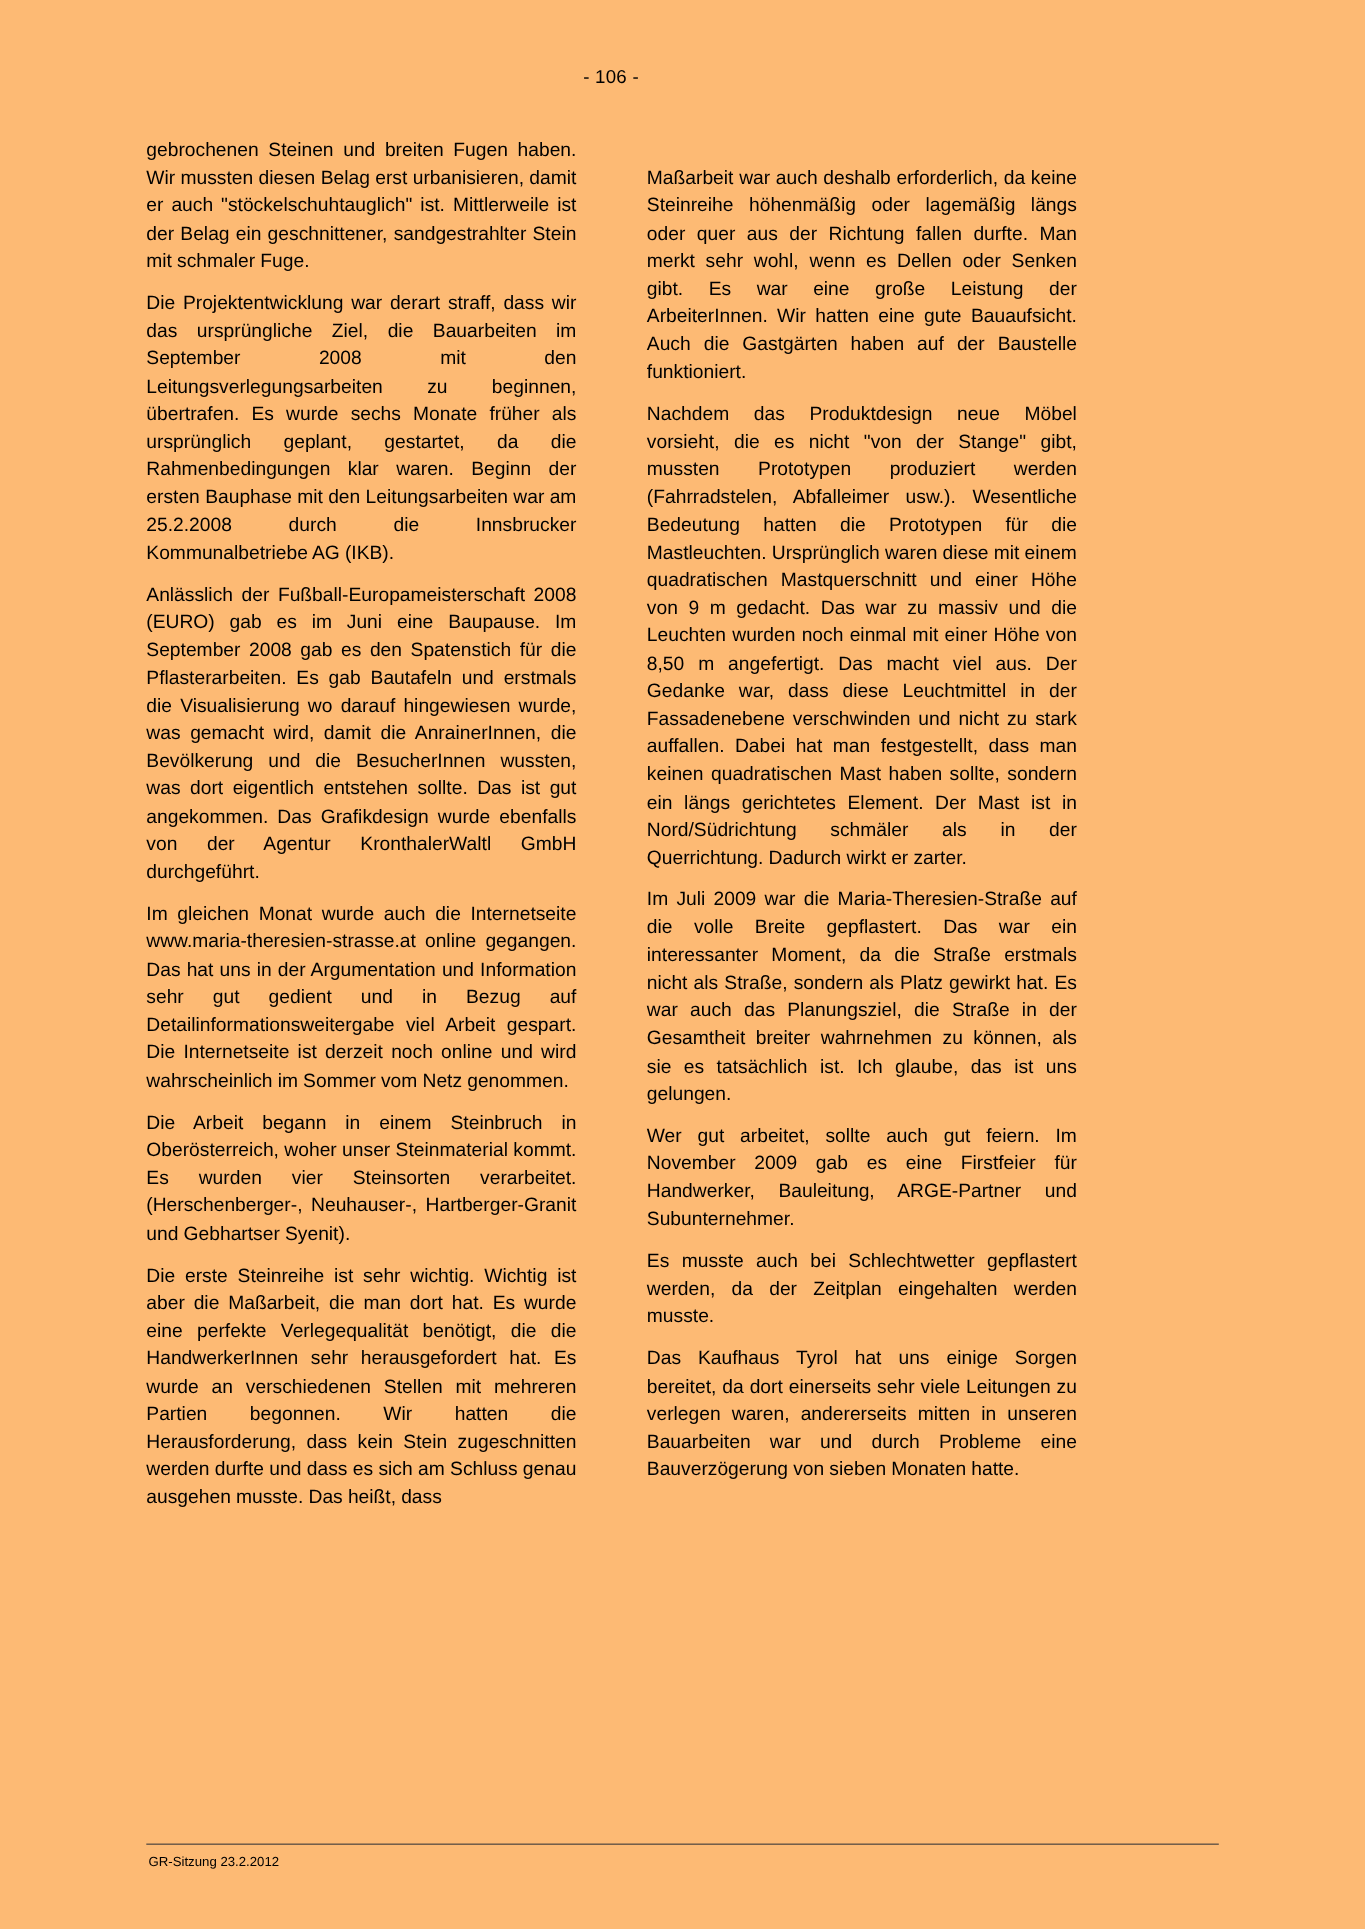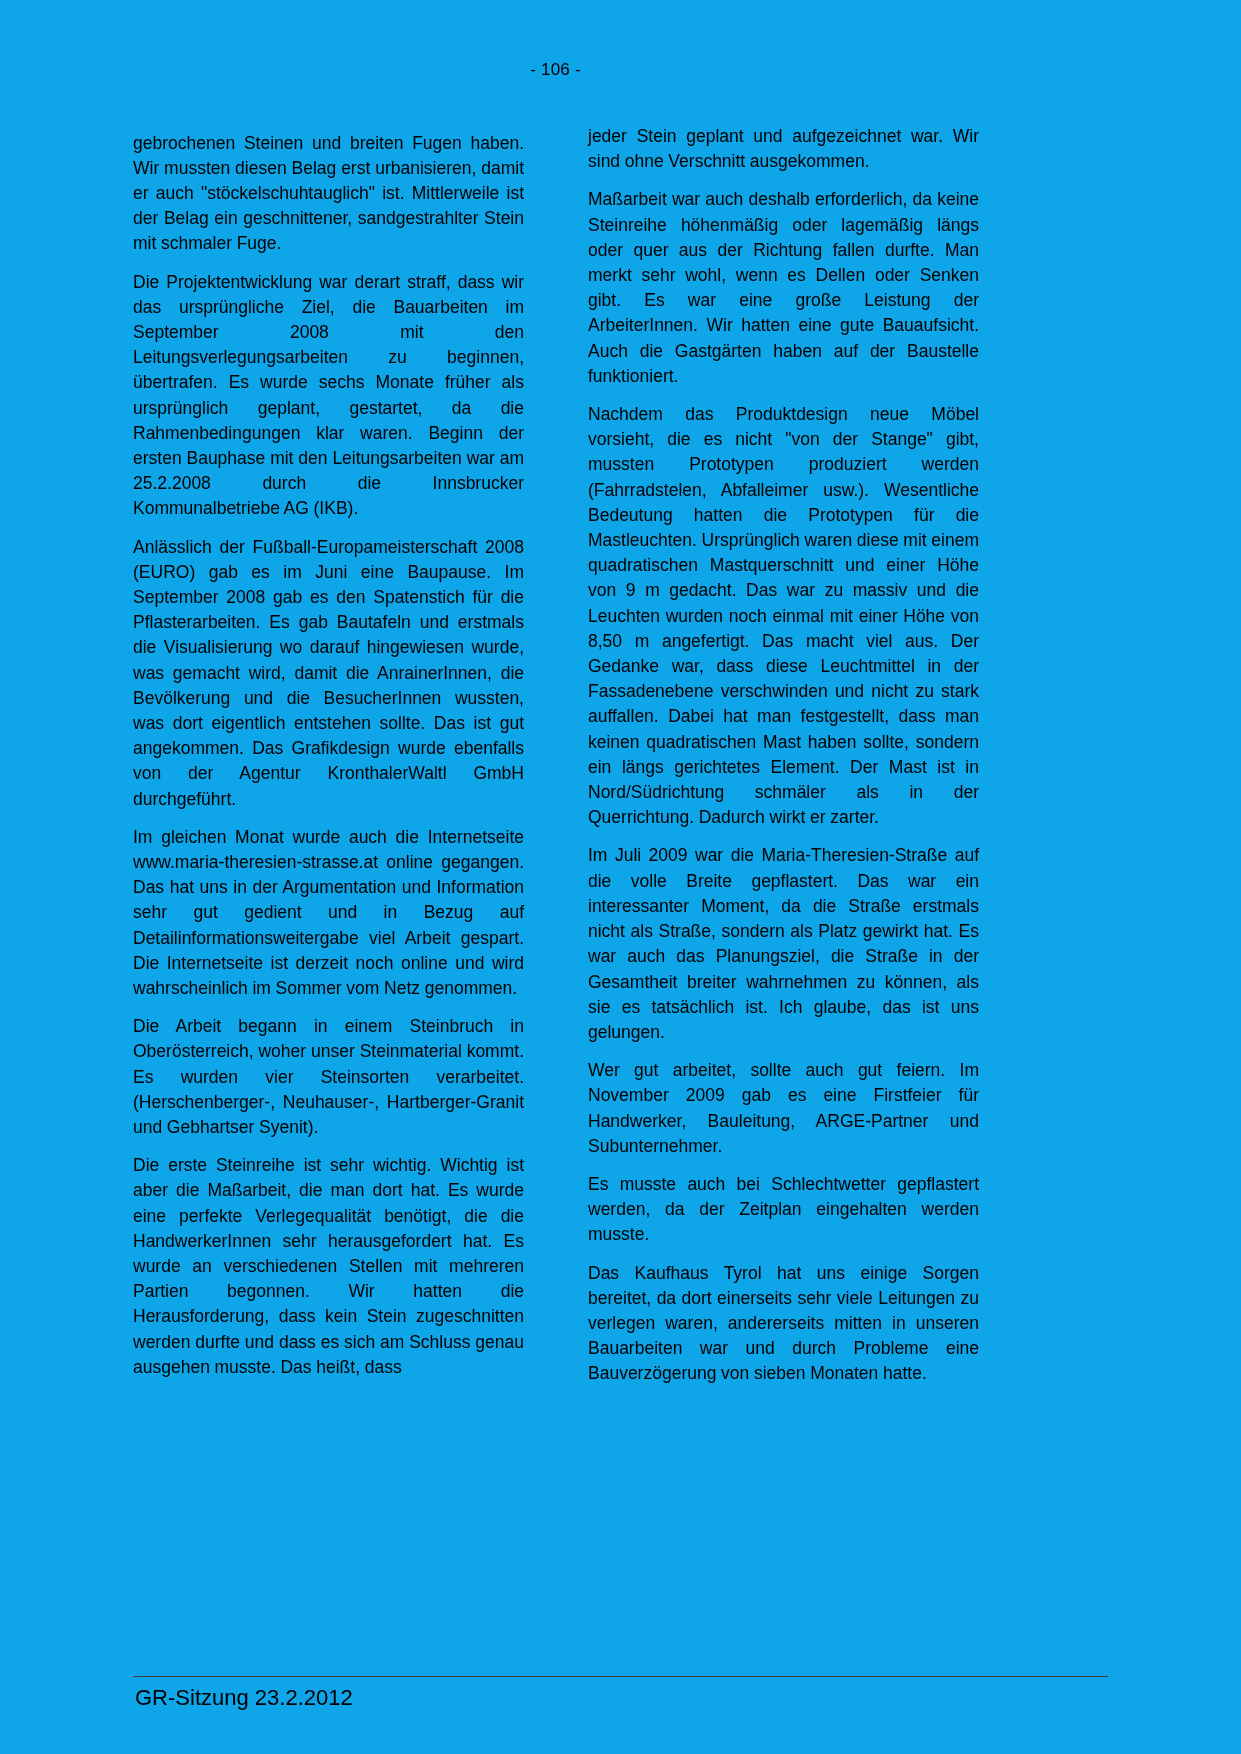--- a/index.html
+++ b/index.html
@@ -4,21 +4,21 @@
 <style>
   html, body {
     margin: 0;
     padding: 0;
     background: #ffffff;
   }
   .page {
     position: relative;
     width: 1241px;
     height: 1754px;
-    background: #0ea5e9;
+    background: #fdba74;
     color: #000000;
     font-family: "Liberation Sans", sans-serif;
     overflow: hidden;
   }
   .page-number {
     position: absolute;
     top: 60px;
     left: 133px;
     width: 845px;
     text-align: center;
@@ -51,21 +51,21 @@
     position: absolute;
     left: 133px;
     top: 1676px;
     width: 975px;
     border-top: 1.5px solid #3a3a3a;
   }
   .footer-text {
     position: absolute;
     left: 135px;
     top: 1685px;
-    font-size: 22px;
+    font-size: 12px;
   }
 </style>
 </head>
 <body>
 
 <div class="page">
 
   <div class="page-number">- 106 -</div>
 
   <div class="content">
@@ -73,21 +73,20 @@
     <div class="col">
       <p>gebrochenen Steinen und breiten Fugen haben. Wir mussten diesen Belag erst urbanisieren, damit er auch "stöckelschuhtauglich" ist. Mittlerweile ist der Belag ein geschnittener, sandgestrahlter Stein mit schmaler Fuge.</p>
       <p>Die Projektentwicklung war derart straff, dass wir das ursprüngliche Ziel, die Bauarbeiten im September 2008 mit den Leitungsverlegungsarbeiten zu beginnen, übertrafen. Es wurde sechs Monate früher als ursprünglich geplant, gestartet, da die Rahmenbedingungen klar waren. Beginn der ersten Bauphase mit den Leitungsarbeiten war am 25.2.2008 durch die Innsbrucker Kommunalbetriebe AG (IKB).</p>
       <p>Anlässlich der Fußball-Europameisterschaft 2008 (EURO) gab es im Juni eine Baupause. Im September 2008 gab es den Spatenstich für die Pflasterarbeiten. Es gab Bautafeln und erstmals die Visualisierung wo darauf hingewiesen wurde, was gemacht wird, damit die AnrainerInnen, die Bevölkerung und die BesucherInnen wussten, was dort eigentlich entstehen sollte. Das ist gut angekommen. Das Grafikdesign wurde ebenfalls von der Agentur KronthalerWaltl GmbH durchgeführt.</p>
       <p>Im gleichen Monat wurde auch die Internetseite www.maria-theresien-strasse.at online gegangen. Das hat uns in der Argumentation und Information sehr gut gedient und in Bezug auf Detailinformationsweitergabe viel Arbeit gespart. Die Internetseite ist derzeit noch online und wird wahrscheinlich im Sommer vom Netz genommen.</p>
       <p>Die Arbeit begann in einem Steinbruch in Oberösterreich, woher unser Steinmaterial kommt. Es wurden vier Steinsorten verarbeitet. (Herschenberger-, Neuhauser-, Hartberger-Granit und Gebhartser Syenit).</p>
       <p>Die erste Steinreihe ist sehr wichtig. Wichtig ist aber die Maßarbeit, die man dort hat. Es wurde eine perfekte Verlegequalität benötigt, die die HandwerkerInnen sehr herausgefordert hat. Es wurde an verschiedenen Stellen mit mehreren Partien begonnen. Wir hatten die Herausforderung, dass kein Stein zugeschnitten werden durfte und dass es sich am Schluss genau ausgehen musste. Das heißt, dass</p>
     </div>
 
     <div class="col">
-      <p>jeder Stein geplant und aufgezeichnet war. Wir sind ohne Verschnitt ausgekommen.</p>
       <p>Maßarbeit war auch deshalb erforderlich, da keine Steinreihe höhenmäßig oder lagemäßig längs oder quer aus der Richtung fallen durfte. Man merkt sehr wohl, wenn es Dellen oder Senken gibt. Es war eine große Leistung der ArbeiterInnen. Wir hatten eine gute Bauaufsicht. Auch die Gastgärten haben auf der Baustelle funktioniert.</p>
       <p>Nachdem das Produktdesign neue Möbel vorsieht, die es nicht "von der Stange" gibt, mussten Prototypen produziert werden (Fahrradstelen, Abfalleimer usw.). Wesentliche Bedeutung hatten die Prototypen für die Mastleuchten. Ursprünglich waren diese mit einem quadratischen Mastquerschnitt und einer Höhe von 9 m gedacht. Das war zu massiv und die Leuchten wurden noch einmal mit einer Höhe von 8,50 m angefertigt. Das macht viel aus. Der Gedanke war, dass diese Leuchtmittel in der Fassadenebene verschwinden und nicht zu stark auffallen. Dabei hat man festgestellt, dass man keinen quadratischen Mast haben sollte, sondern ein längs gerichtetes Element. Der Mast ist in Nord/Südrichtung schmäler als in der Querrichtung. Dadurch wirkt er zarter.</p>
       <p>Im Juli 2009 war die Maria-Theresien-Straße auf die volle Breite gepflastert. Das war ein interessanter Moment, da die Straße erstmals nicht als Straße, sondern als Platz gewirkt hat. Es war auch das Planungsziel, die Straße in der Gesamtheit breiter wahrnehmen zu können, als sie es tatsächlich ist. Ich glaube, das ist uns gelungen.</p>
       <p>Wer gut arbeitet, sollte auch gut feiern. Im November 2009 gab es eine Firstfeier für Handwerker, Bauleitung, ARGE-Partner und Subunternehmer.</p>
       <p>Es musste auch bei Schlechtwetter gepflastert werden, da der Zeitplan eingehalten werden musste.</p>
       <p>Das Kaufhaus Tyrol hat uns einige Sorgen bereitet, da dort einerseits sehr viele Leitungen zu verlegen waren, andererseits mitten in unseren Bauarbeiten war und durch Probleme eine Bauverzögerung von sieben Monaten hatte.</p>
     </div>
 
   </div>
 

